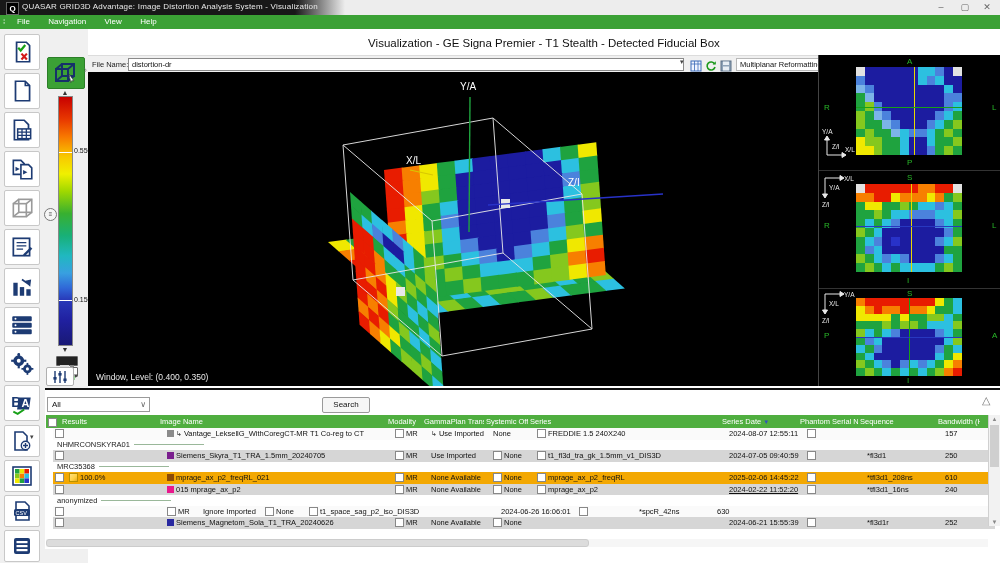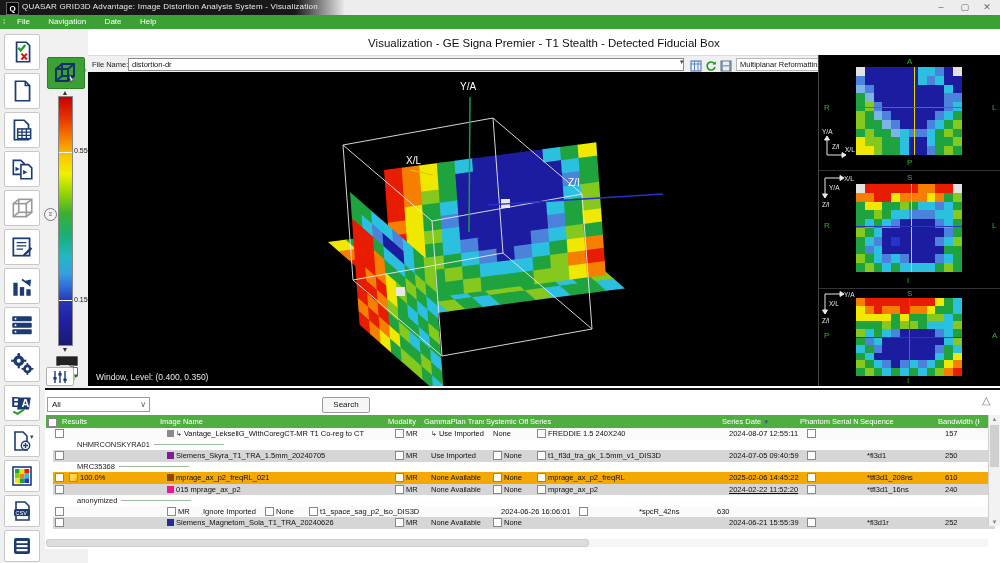--- a/index.html
+++ b/index.html
@@ -79,21 +79,21 @@
   .hc{overflow:hidden;white-space:nowrap;padding-left:2px;box-sizing:border-box;flex:0 0 auto;}
   #tbody{position:absolute;left:8px;top:38px;width:942px;}
   .trow{display:flex;height:11.5px;font-size:7.5px;line-height:11.5px;color:#111;background:#fafafa;}
   .trow.shaded{background:#d6d6d6;}
   .trow.selected{background:#f3a802;}
   .tc{overflow:hidden;white-space:nowrap;padding-left:2px;box-sizing:border-box;flex:0 0 auto;display:flex;align-items:center;gap:2px;}
   .cb{width:7px;height:7px;border:1px solid #888;background:#fff;flex:0 0 auto;display:inline-block;}
   .csq{width:7px;height:7px;flex:0 0 auto;display:inline-block;}
   .pcticon{width:7px;height:7px;border:1px solid #b89000;background:linear-gradient(135deg,#ffe080 0%,#ffd040 60%,#e8a820 100%);flex:0 0 auto;}
   .grow{height:10.5px;display:flex;align-items:center;font-size:7.5px;color:#222;background:#fff;}
-  .grow .gl{margin-left:24px;}
+  .grow .gl{margin-left:4px;}
   .grow .gline{height:1px;background:#9ab89a;margin-left:4px;}
   .indent{color:#333;font-size:7px;}
   #vscroll{position:absolute;left:943px;top:25px;width:11px;height:111px;background:#f2f2f2;border-left:1px solid #d0d0d0;}
   #vthumb{position:absolute;left:1px;top:10px;width:9px;height:42px;background:#cfcfcf;}
   .scrarrow{position:absolute;left:0;width:11px;text-align:center;font-size:6px;color:#888;line-height:8px;}
   #hscroll{position:absolute;left:1px;top:149px;width:942px;height:8px;background:#f6f6f6;}
   #hthumb{position:absolute;left:0;top:0;width:543px;height:8px;background:#dcdcdc;border:1px solid #cccccc;border-radius:3px;box-sizing:border-box;}
   
   #statusbar{left:0;top:547px;width:1000px;height:16px;background:#ececec;border-top:1px solid #c0c0c0;}
   #statuscell{position:absolute;left:2px;top:2px;width:128px;height:11px;border:1px solid #c6c6c6;background:#f6f6f6;
@@ -110,21 +110,21 @@
     <div class="wbtn" style="right:48px;">–</div>
     <div class="wbtn" style="right:24px;">▢</div>
     <div class="wbtn" style="right:2px;">✕</div>
   </div>
 
   <div id="menubar" class="abs">
     <div id="menugrip">⁞</div>
     <div id="menuitems">
       <span class="menuitem">File</span>
       <span class="menuitem">Navigation</span>
-      <span class="menuitem">Date</span>
+      <span class="menuitem">View</span>
       <span class="menuitem">Help</span>
     </div>
   </div>
 
   <div id="lefttb" class="abs">
     <div class="tbbtn" style="top:5px;">
       <svg width="26" height="26" viewBox="0 0 24 24">
         <path d="M7 3h9l3 3v15H7z" fill="#fff" stroke="#1d3b73" stroke-width="1.6"></path>
         <path d="M8.5 8l2.3 2.6L15 5.5" fill="none" stroke="#17a017" stroke-width="2"></path>
         <path d="M11.5 13.5l5 5.5M16.5 13.5l-5 5.5" stroke="#d41818" stroke-width="2"></path>

